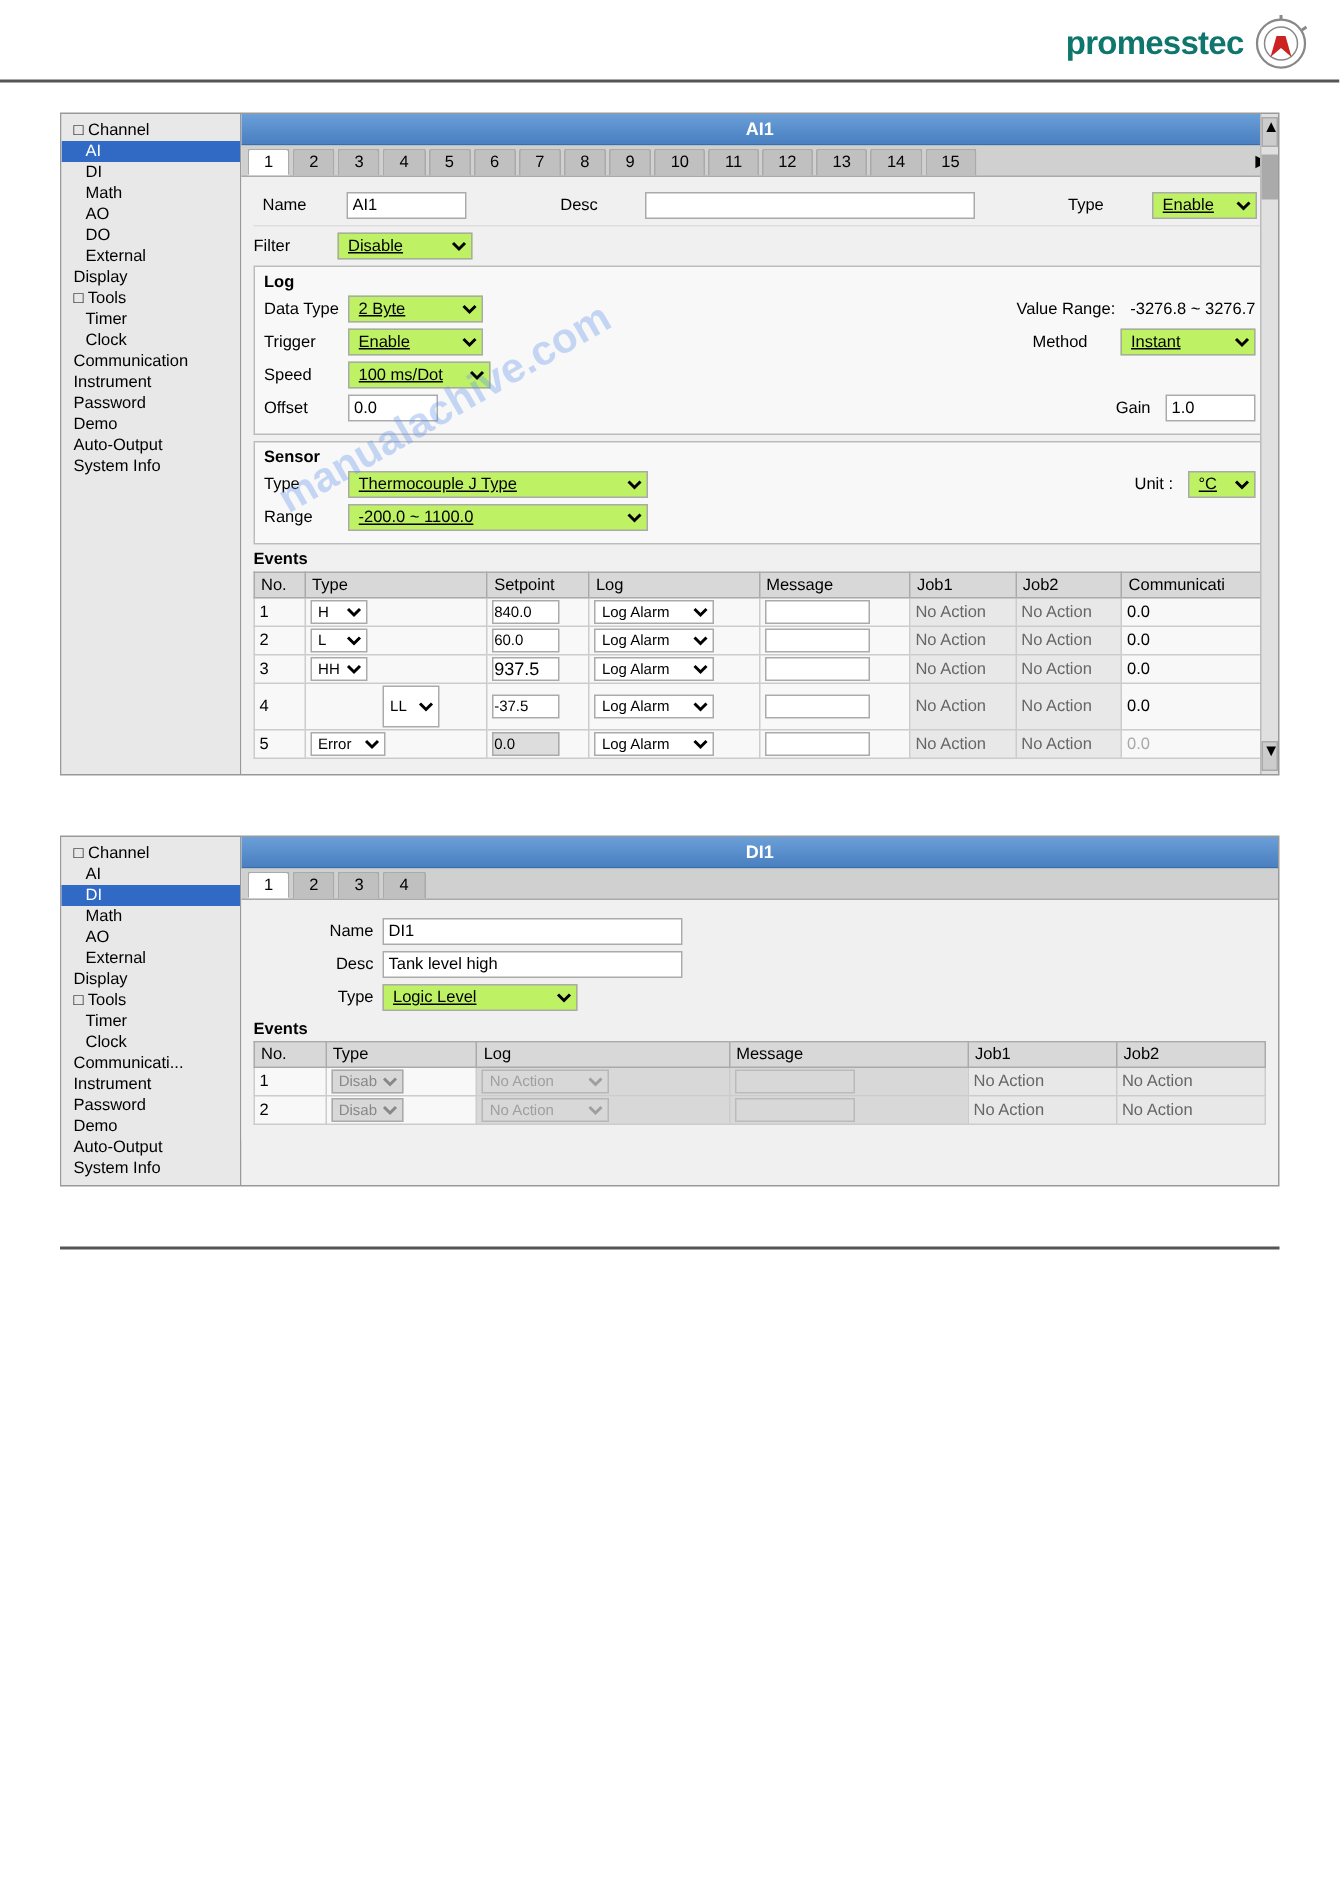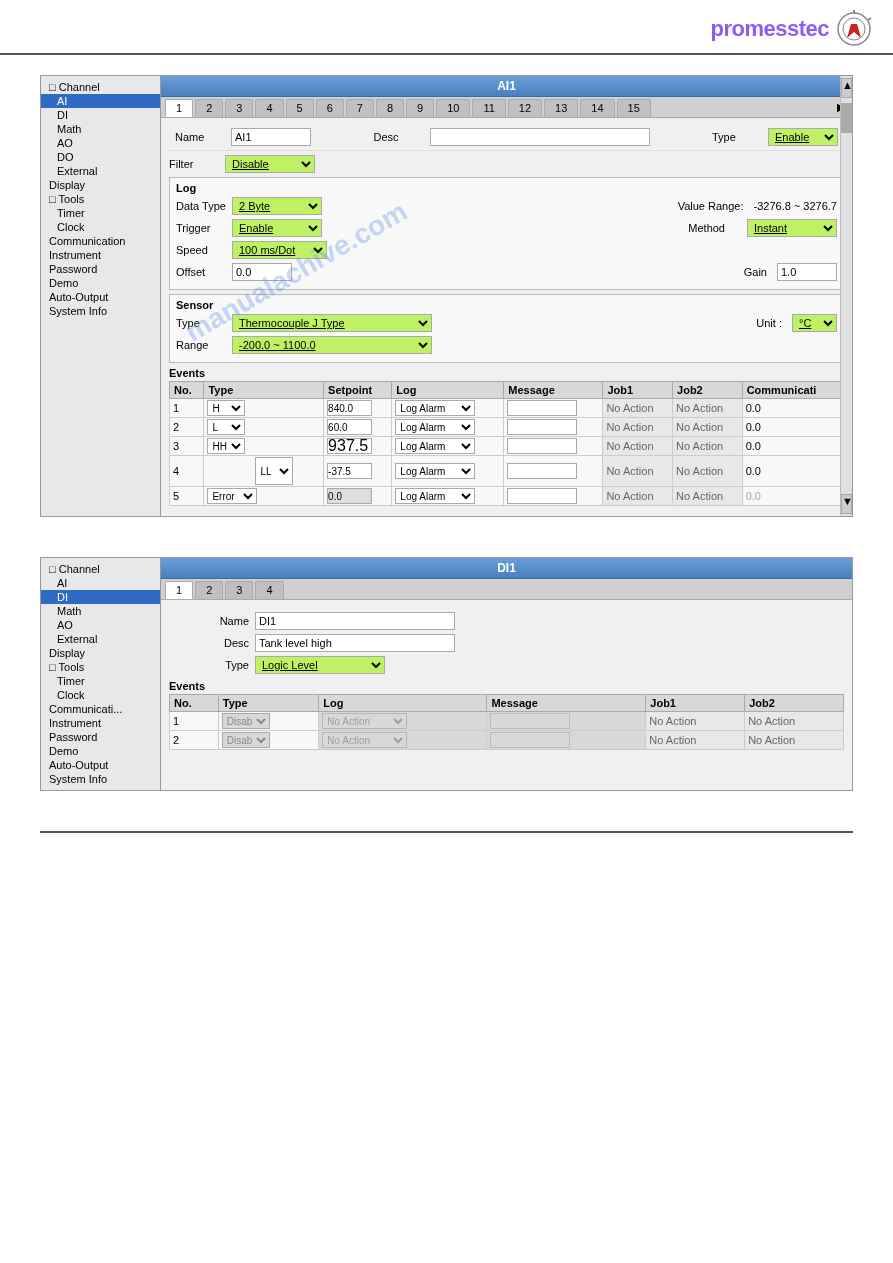--- a/index.html
+++ b/index.html
@@ -19,21 +19,21 @@
       padding: 10px 20px 5px 20px;
       border-bottom: 2px solid #555;
     }
     .logo-area {
       display: flex;
       align-items: center;
     }
     .logo-text {
       font-size: 22px;
       font-weight: bold;
-      color: #8b5cf6;
+      color: #0f766e;
       letter-spacing: -0.5px;
     }
     .logo-icon {
       width: 38px;
       height: 38px;
       margin-left: 6px;
     }
 
     
     .page-content {
@@ -185,21 +185,21 @@
     table.events-table {
       border-collapse: collapse;
       width: 100%;
       font-size: 11px;
     }
     table.events-table th {
       background: #d8d8d8;
       border: 1px solid #aaa;
       padding: 2px 4px;
       text-align: left;
-      font-weight: bold;
+      font-weight: normal;
     }
     table.events-table td {
       border: 1px solid #ccc;
       padding: 1px 3px;
       background: #f8f8f8;
     }
     table.events-table td.no-action {
       background: #e8e8e8;
       color: #666;
     }
@@ -433,21 +433,21 @@
                 <td><input type="text" value="60.0" style="width: 45px; font-size: 10px; height: 16px; border: 1px solid rgb(170, 170, 170);"></td>
                 <td><select style="width:80px;height:16px;font-size:10px;"><option>Log Alarm</option><option>No Action</option></select></td>
                 <td><input type="text" style="width: 70px; font-size: 10px; height: 16px; border: 1px solid rgb(170, 170, 170);"></td>
                 <td class="no-action">No Action</td>
                 <td class="no-action">No Action</td>
                 <td>0.0</td>
               </tr>
               <tr>
                 <td>3</td>
                 <td><select style="width:38px;height:16px;font-size:10px;"><option>HH</option><option>H</option><option>L</option><option>LL</option><option>Error</option></select></td>
-                <td><input type="text" value="937.5" style="width: 45px; font-size: 16px; height: 16px; border: 1px solid rgb(170, 170, 170);"></td>
+                <td><input type="text" value="937.5" style="width: 45px; font-size: 12px; height: 16px; border: 1px solid rgb(170, 170, 170);"></td>
                 <td><select style="width:80px;height:16px;font-size:10px;"><option>Log Alarm</option><option>No Action</option></select></td>
                 <td><input type="text" style="width: 70px; font-size: 10px; height: 16px; border: 1px solid rgb(170, 170, 170);"></td>
                 <td class="no-action">No Action</td>
                 <td class="no-action">No Action</td>
                 <td>0.0</td>
               </tr>
               <tr>
                 <td>4</td>
                 <td><select style="width:38px;height:28px;font-size:10px;margin-left:48px;"><option>LL</option><option>H</option><option>L</option><option>HH</option><option>Error</option></select></td>
                 <td><input type="text" value="-37.5" style="width: 45px; font-size: 10px; height: 16px; border: 1px solid rgb(170, 170, 170);"></td>

